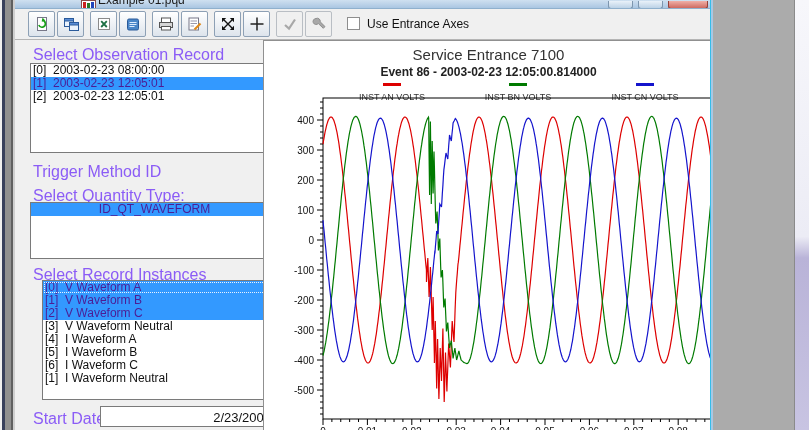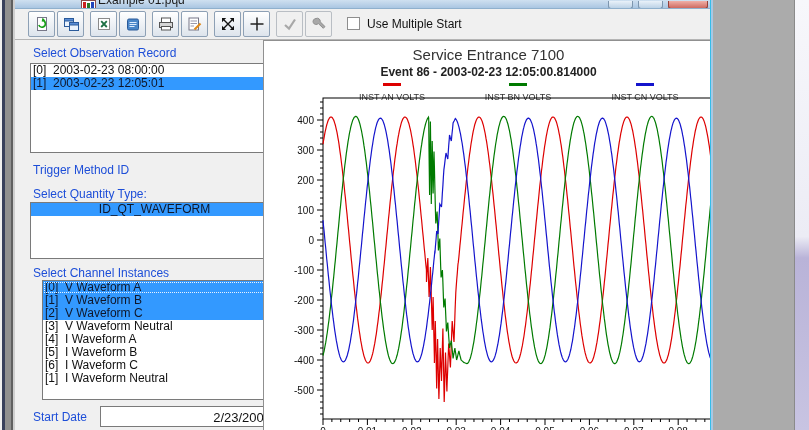--- a/index.html
+++ b/index.html
@@ -26,24 +26,24 @@
   .tb-btn{position:absolute;top:2px;width:27px;height:26px;border:1px solid #8da0b5;border-radius:2px;
           background:linear-gradient(#ffffff,#dde4ec);display:flex;align-items:center;justify-content:center;box-sizing:border-box;}
   .tb-btn.disabled{border-color:#b9bec4;background:#f0f0f0;}
   #mx-checkbox{position:absolute;left:332px;top:8px;width:13px;height:13px;background:#fff;border:1px solid #8e8e8e;box-sizing:border-box;}
   #mx-label{position:absolute;left:352px;top:8px;font-size:12px;color:#111;}
 
   
   #tb-sep{position:absolute;left:0;top:39px;width:698px;height:1px;background:#b5b5b5;}
 
   
-  .sb-label{position:absolute;font-size:12px;color:#1d4ed8;white-space:nowrap;}
+  .sb-label{position:absolute;font-size:16px;color:#8b5cf6;white-space:nowrap;}
   .listbox{position:absolute;background:#fff;border:1px solid #7a7a7a;box-sizing:border-box;overflow:hidden;}
   .lb-row{height:13px;line-height:13px;font-size:12px;color:#111;padding-left:2px;white-space:pre;}
-  .lb-row.sel{background:#3399ff;color:#0f172a;}
+  .lb-row.sel{background:#3399ff;color:#4c1d95;}
   .lb-row.focus{outline:1px dotted #e8f2ff;outline-offset:-2px;}
   #combo{position:absolute;left:125px;top:159px;width:137px;height:21px;background:#fff;border:1px solid #7a7a7a;box-sizing:border-box;}
   #combo-text{position:absolute;left:4px;top:3px;font-size:12px;color:#111;}
   #combo-btn{position:absolute;right:1px;top:1px;width:17px;height:17px;background:linear-gradient(#f4f4f4,#d9dde2);
              border-left:1px solid #aab2ba;display:flex;align-items:center;justify-content:center;}
   #combo-arrow{width:0;height:0;border-left:4px solid transparent;border-right:4px solid transparent;border-top:5px solid #333;}
   #startdate-box{position:absolute;left:85px;top:406px;width:177px;height:21px;background:#fff;border:1px solid #7a7a7a;box-sizing:border-box;}
   #startdate-text{position:absolute;right:5px;top:3px;font-size:13px;color:#111;}
 
   
@@ -83,21 +83,21 @@
         </div>
       <div id="title-text">Example 01.pqd</div>
       <div class="cap-btn" style="left:593px;width:23px;"></div>
       <div class="cap-btn" style="left:623px;width:23px;"></div>
       <div class="cap-btn close" style="left:653px;width:38px;"></div>
     </div>
 
     <div id="toolbar">
 
       <div id="mx-checkbox"></div>
-      <div id="mx-label">Use Multiple Start</div>
+      <div id="mx-label">Use Entrance Axes</div>
     <div class="tb-btn" style="left: 13px;">
           <svg width="16" height="16">
             <rect x="3.5" y="1.5" width="9" height="13" fill="#fff" stroke="#778"></rect>
             <path d="M8,4.4 a3.4,3.4 0 1 1 -3.2,4.6" fill="none" stroke="#18a018" stroke-width="1.6"></path>
             <polygon points="8.6,1.8 11.4,4.4 7.6,5.4" fill="#18a018"></polygon>
           </svg>
         </div>
         <div class="tb-btn" style="left: 42px;">
           <svg width="16" height="16">
             <rect x="1.5" y="2.5" width="9" height="8" fill="#eaf2fc" stroke="#2a5a9a"></rect>
@@ -156,30 +156,31 @@
             <path d="M5,2.5 a3,3 0 1 0 2.3,5 L12.3,12.3 L14,10.6 L9.2,5.8 A3,3 0 0 0 5,2.5 Z" fill="#a8a8a8" stroke="#8f8f8f"></path>
           </svg>
         </div>
       </div>
     <div id="tb-sep"></div>
 
     <div class="sb-label" style="left:18px;top:46px;">Select Observation Record</div>
     <div class="listbox" id="list-observation" style="left:15px;top:63px;width:247px;height:90px;">
         <div class="lb-row">[0]  2003-02-23 08:00:00</div>
         <div class="lb-row sel">[1]  2003-02-23 12:05:01</div>
+        <div class="lb-row">[2]  2003-02-23 12:05:01</div>
       </div>
 
     <div class="sb-label" style="left:18px;top:163px;">Trigger Method ID</div>
 
     <div class="sb-label" style="left:18px;top:187px;">Select Quantity Type:</div>
     <div class="listbox" id="list-quantity" style="left:15px;top:202px;width:247px;height:57px;text-align:center;">
         <div class="lb-row sel">ID_QT_WAVEFORM</div>
       </div>
 
-    <div class="sb-label" style="left:18px;top:266px;">Select Channel Instances</div>
+    <div class="sb-label" style="left:18px;top:266px;">Select Record Instances</div>
     <div class="listbox" id="list-channels" style="left:27px;top:280px;width:247px;height:120px;">
         <div class="lb-row sel focus">[0]  V Waveform A</div>
         <div class="lb-row sel">[1]  V Waveform B</div>
         <div class="lb-row sel">[2]  V Waveform C</div>
         <div class="lb-row">[3]  V Waveform Neutral</div>
         <div class="lb-row">[4]  I Waveform A</div>
         <div class="lb-row">[5]  I Waveform B</div>
         <div class="lb-row">[6]  I Waveform C</div>
         <div class="lb-row">[1]  I Waveform Neutral</div>
       </div>

